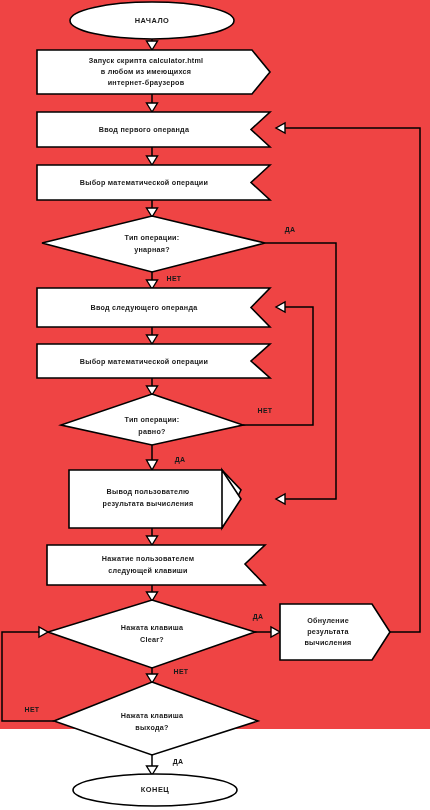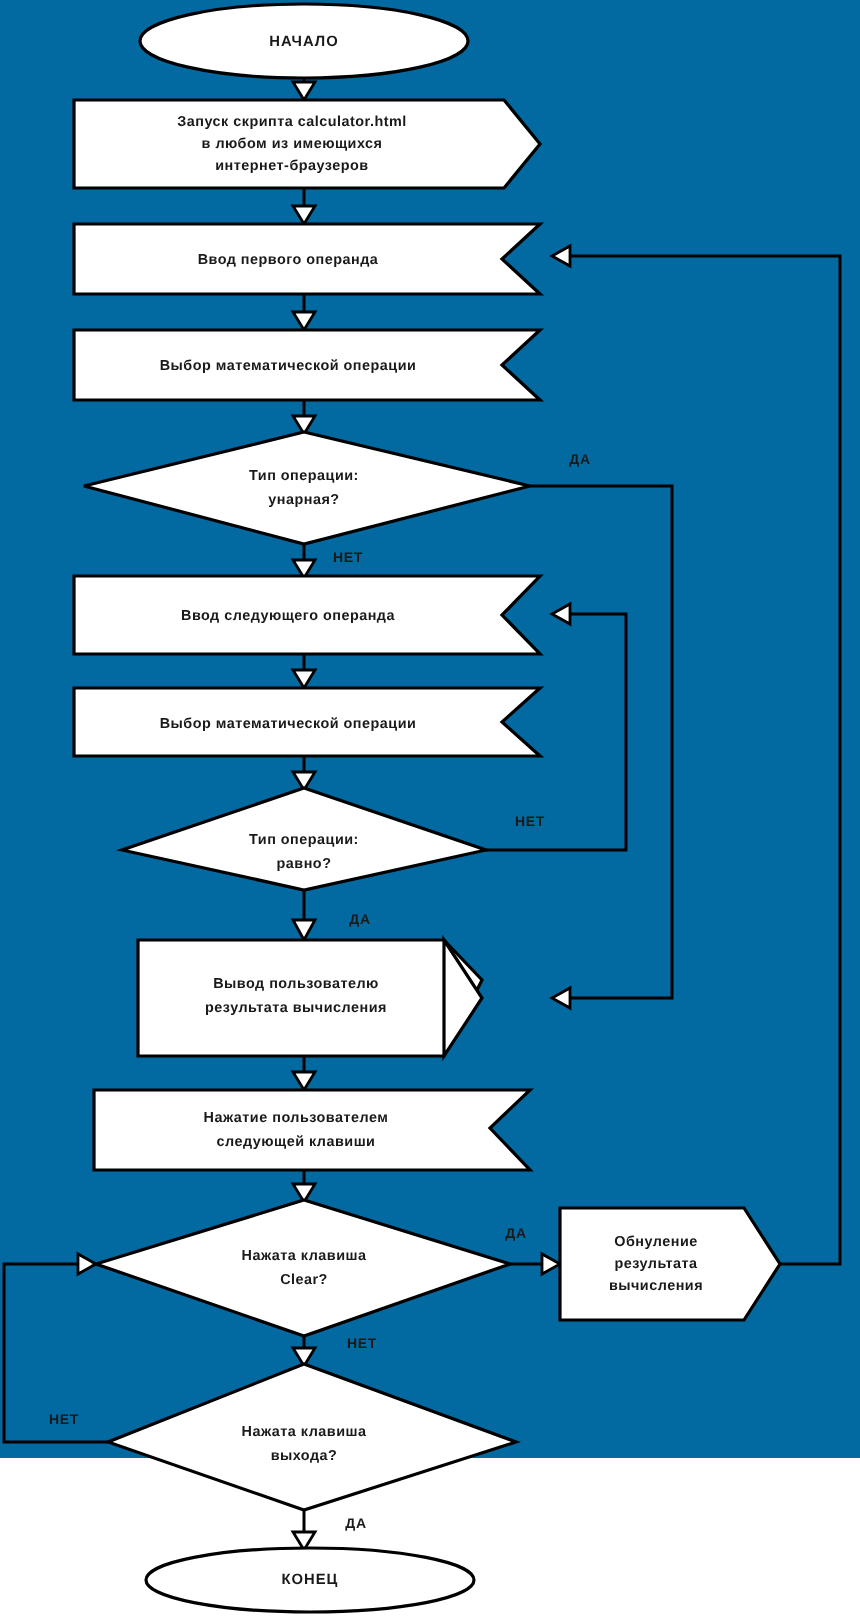--- a/index.html
+++ b/index.html
@@ -10,21 +10,21 @@
   body {
     width: 430px;
     height: 810px;
     font-family: "Liberation Sans", sans-serif;
     overflow: hidden;
   }
   #flowchart-root {
     position: relative;
     width: 430px;
     height: 729px;
-    background: #0369a1;
+    background: #ef4444;
     text-align: center;
   }
   svg#flow-svg {
     display: block;
     width: 430px;
     height: 810px;
   }
   .shape {
     fill: #ffffff;
     stroke: #000000;

